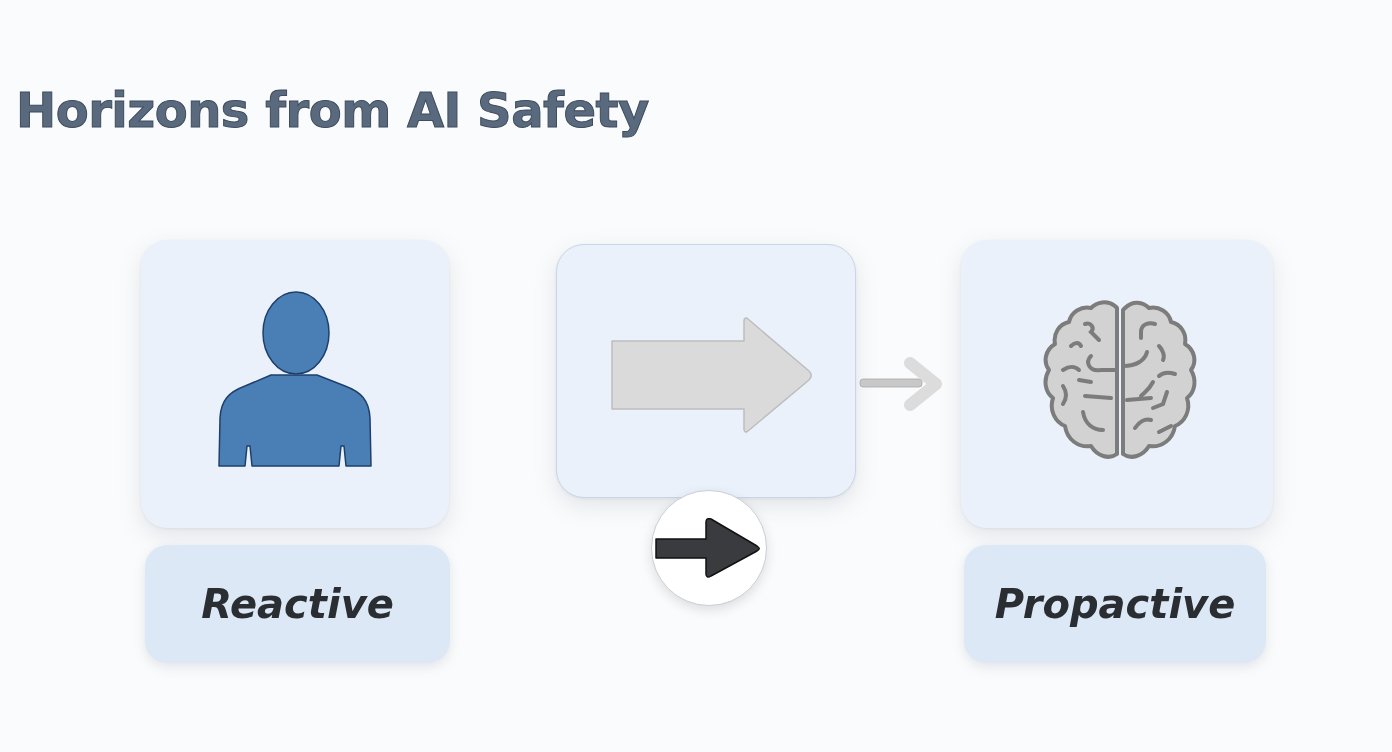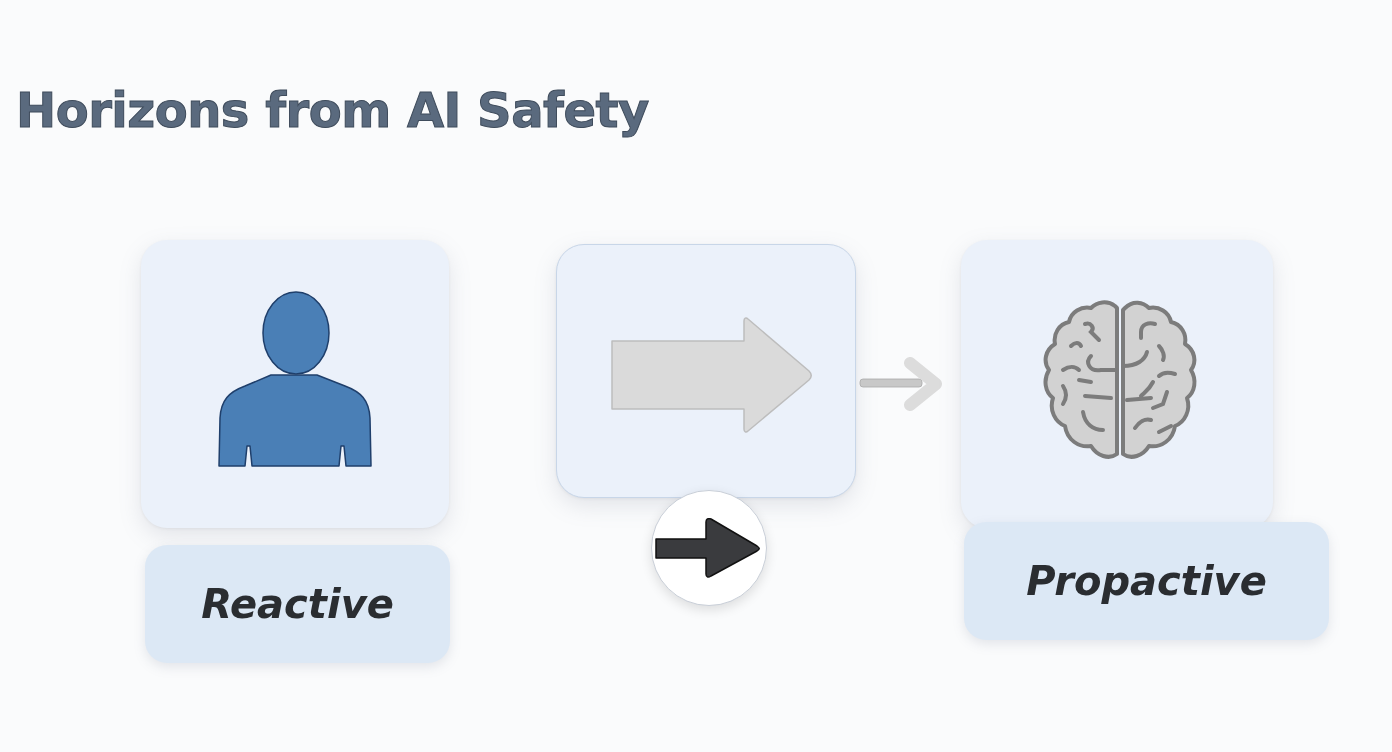--- a/index.html
+++ b/index.html
@@ -113,17 +113,17 @@
           <path d="M112 82 C108 90 104 92 100 96"></path>
           <path d="M86 100 L110 98"></path>
           <path d="M126 92 L122 104 L112 108"></path>
           <path d="M110 120 C104 118 98 122 94 128"></path>
           <path d="M118 132 L130 126"></path>
         </g>
       </svg>
     </div>
   </div>
 
-  <div class="label" style="left:964px; top:522px; width:365px; height:118px;text-align:center;">
+  <div class="label" style="left:964px; top:545px; width:302px; height:118px;text-align:center;">
     <span>Propactive</span>
   </div>
 
 </div>
 
 </body></html>

